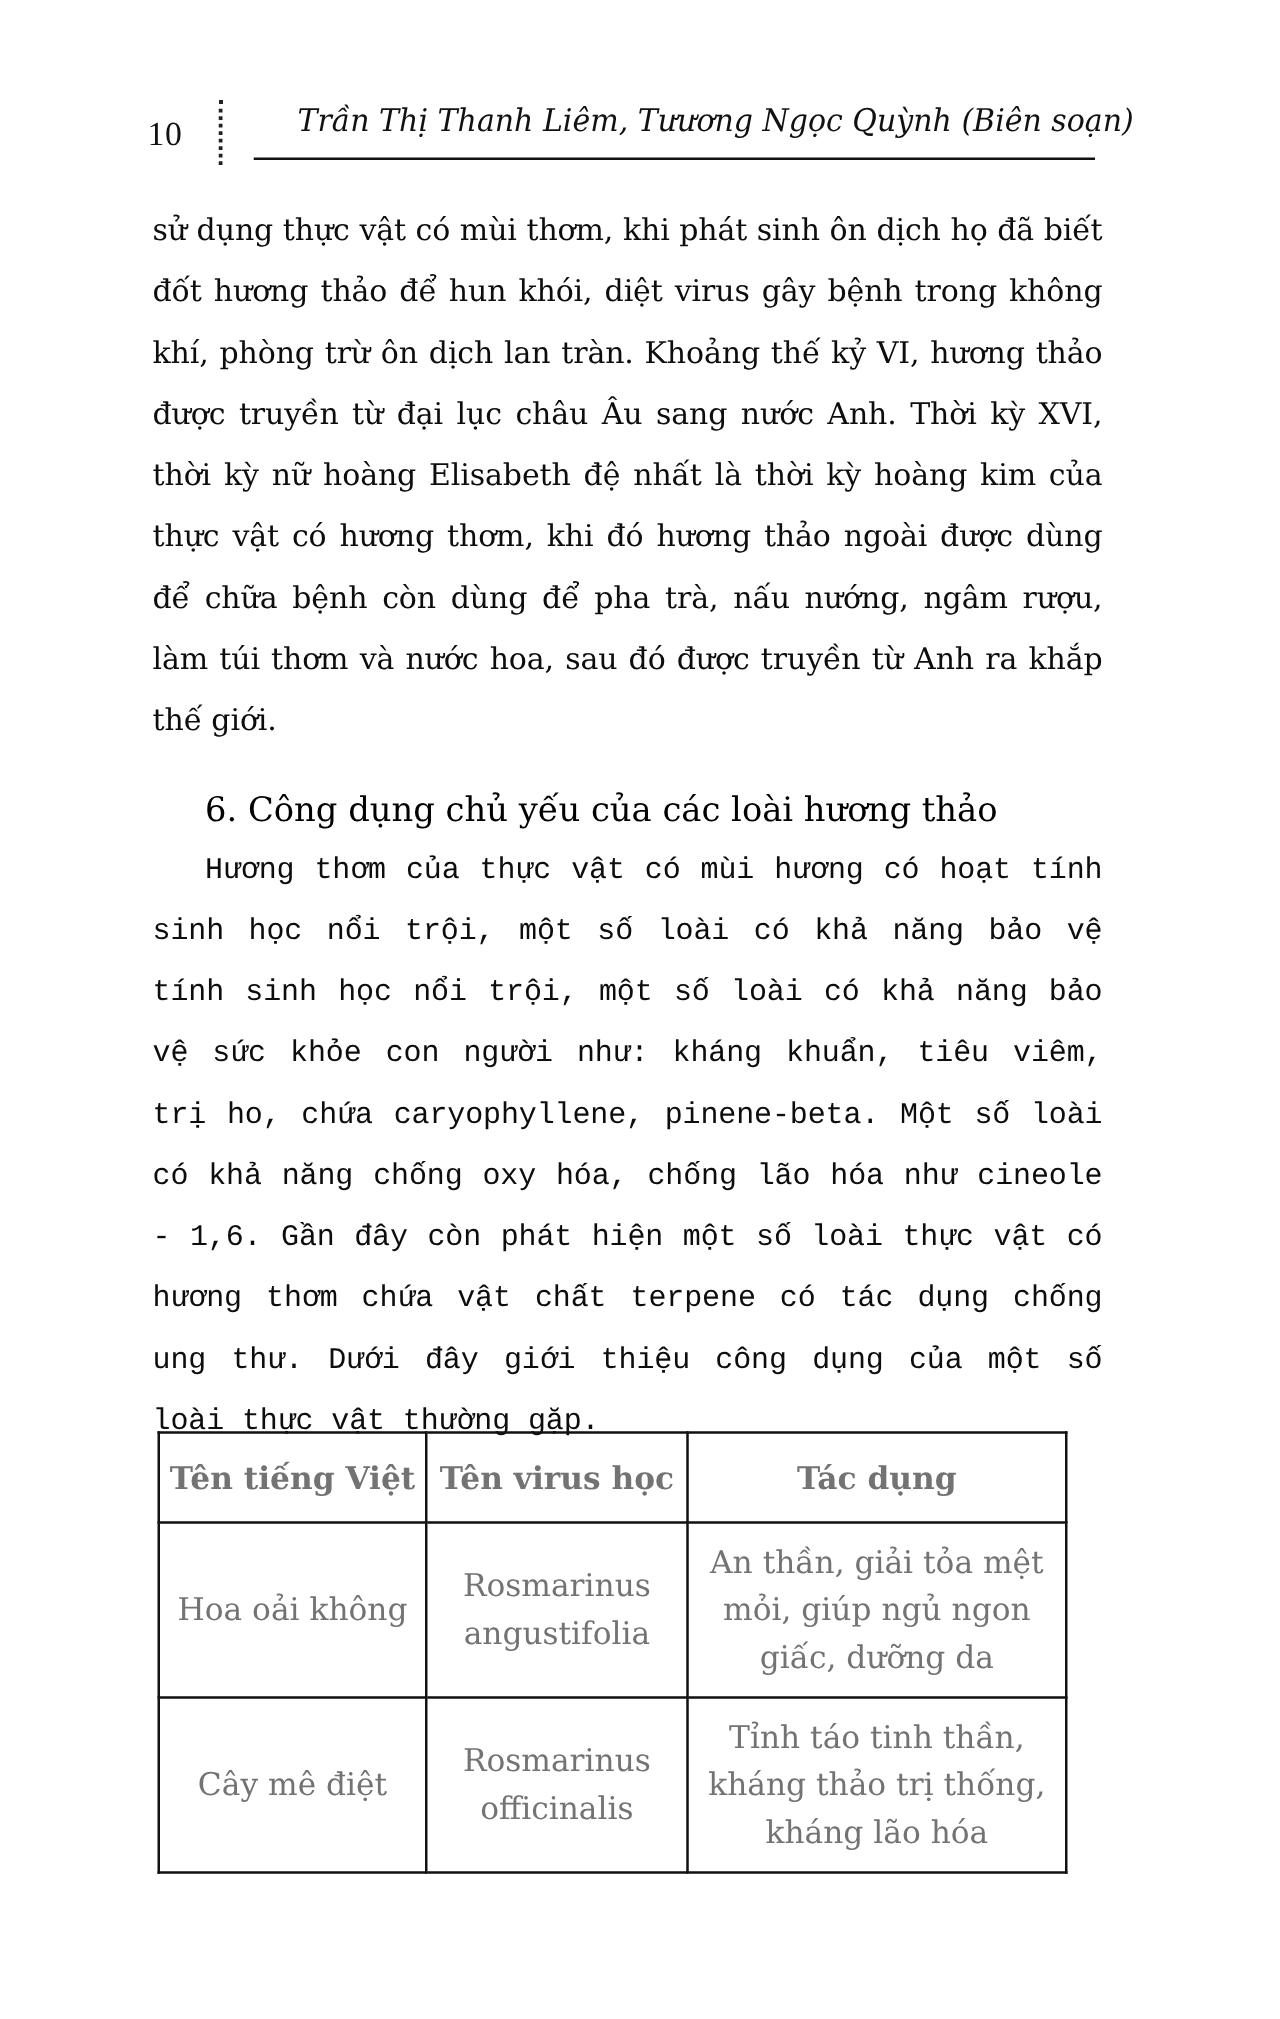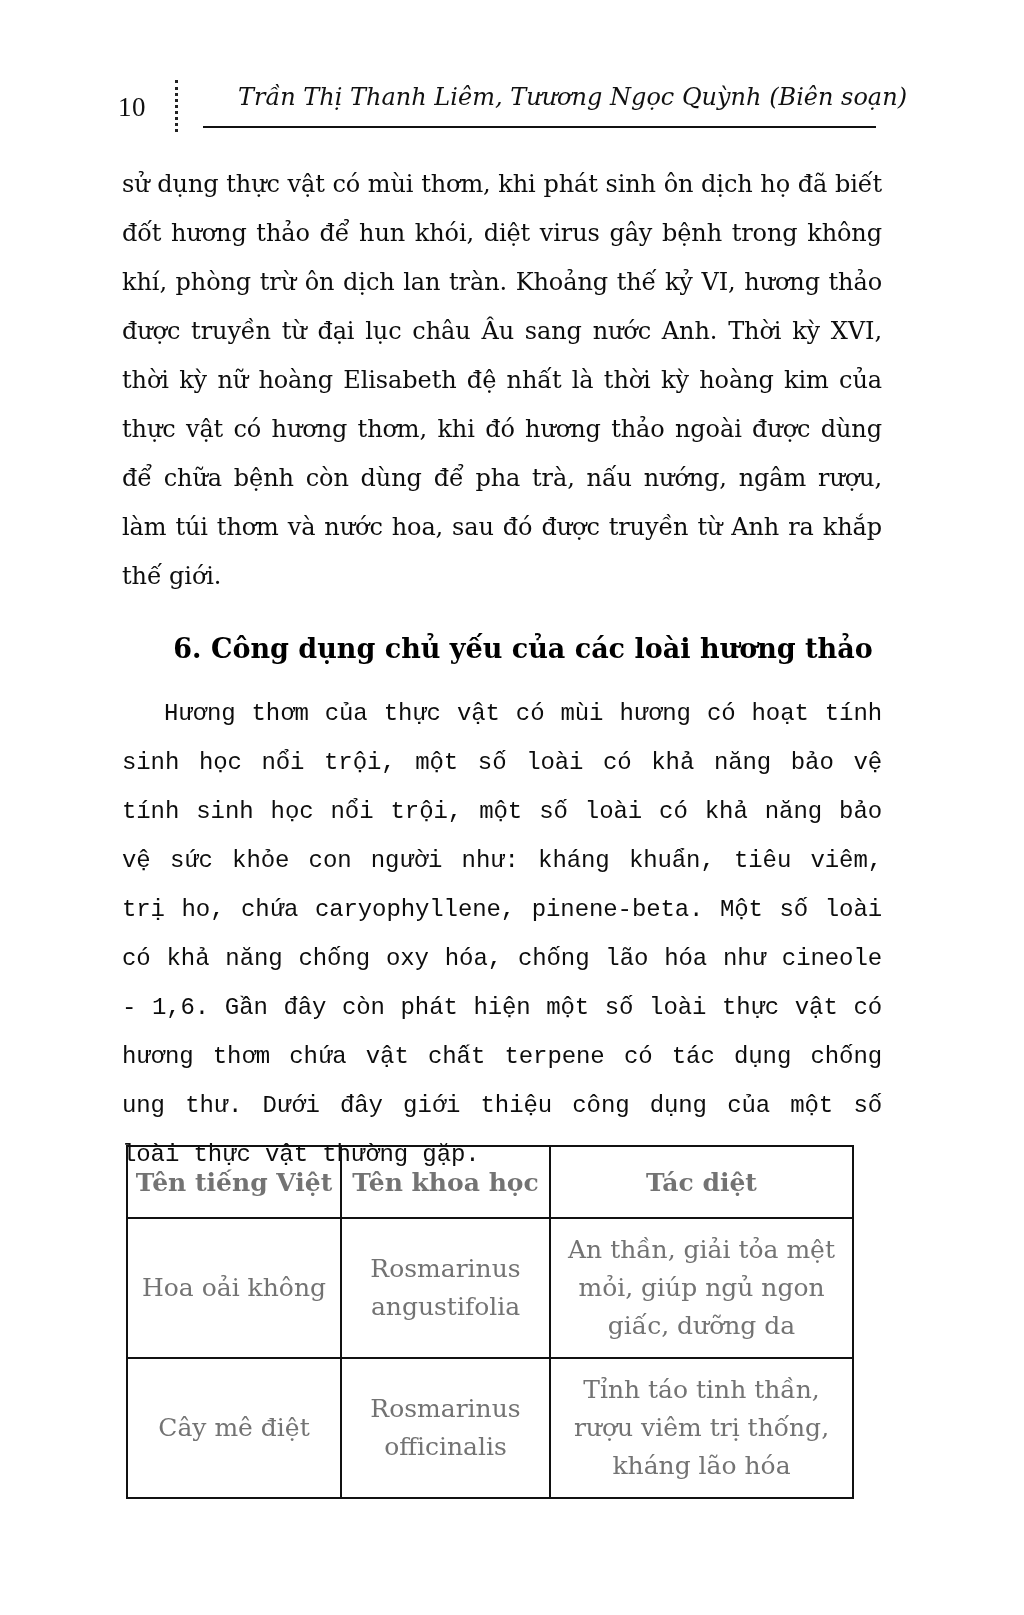--- a/index.html
+++ b/index.html
@@ -88,28 +88,27 @@
     text-align-last: left;
     color: #0d0d0d;
     letter-spacing: -0.1px;
   }
   p.indent {
     text-indent: 42px;
     font-family: Liberation Mono, monospace;
   }
 
   h2.section-heading {
-    margin: 26px 0 18px 0;
+    margin: 26px 0 1px 0;
     padding-left: 42px;
     font-family: "DejaVu Serif", serif;
-    font-weight: bold;
+    font-weight: normal;
     font-size: 27px;
     line-height: 44px;
     color: #000;
-    text-align: center;
   }
 
   
   .table-wrap {
     position: absolute;
     left: 126px;
     top: 1145px;
     width: 726px;
   }
   table.herb-table {
@@ -163,32 +162,32 @@
   <div class="table-wrap">
     <table class="herb-table">
       <colgroup>
         <col class="c1">
           <col class="c2">
           <col class="c3">
       </colgroup>
       <thead>
         <tr>
           <th>Tên tiếng Việt</th>
-          <th>Tên khoa học</th>
-          <th>Tác diệt</th>
+          <th>Tên virus học</th>
+          <th>Tác dụng</th>
         </tr>
       </thead>
       <tbody>
         <tr>
           <td>Hoa oải không</td>
           <td>Rosmarinus angustifolia</td>
           <td>An thần, giải tỏa mệt mỏi, giúp ngủ ngon giấc, dưỡng da</td>
         </tr>
         <tr>
           <td>Cây mê điệt</td>
           <td>Rosmarinus officinalis</td>
-          <td>Tỉnh táo tinh thần, rượu viêm trị thống, kháng lão hóa</td>
+          <td>Tỉnh táo tinh thần, kháng thảo trị thống, kháng lão hóa</td>
         </tr>
       </tbody>
     </table>
   </div>
 
 </div>
 
 </body></html>

